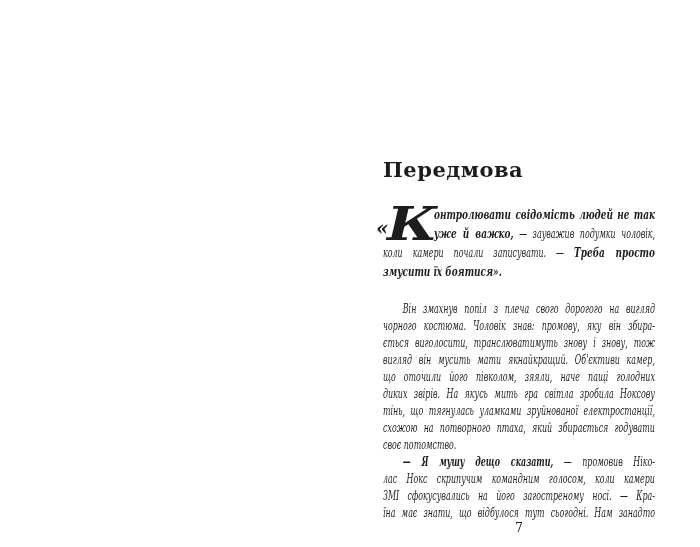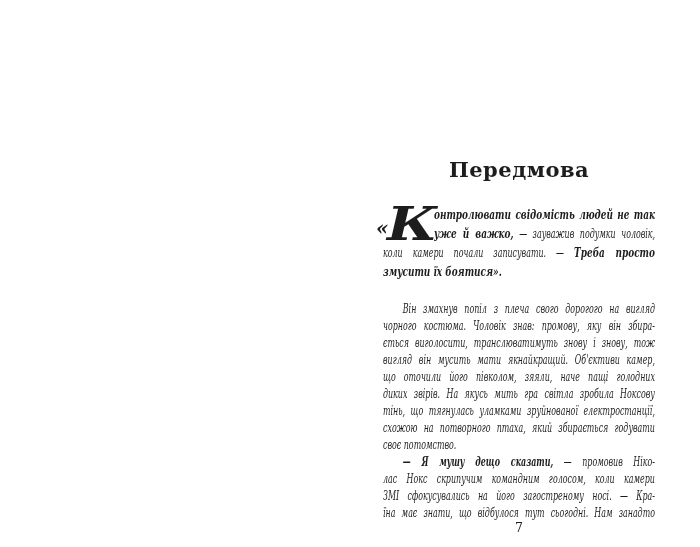--- a/index.html
+++ b/index.html
@@ -23,21 +23,21 @@
     top: 157px;
     width: 272px;
   }
   .title {
     margin: 0 0 22px 0;
     font-family: "DejaVu Serif", serif;
     font-weight: bold;
     font-size: 21px;
     line-height: 26px;
     letter-spacing: 0.5px;
-    text-align: center;
+    text-align: left;
     color: var(--ink, #161616);
   }
   .para {
     position: relative;
     margin: 0;
     padding: 0;
     font-style: italic;
   }
   .para.gap-top { margin-top: 20px; }
   .ln {

